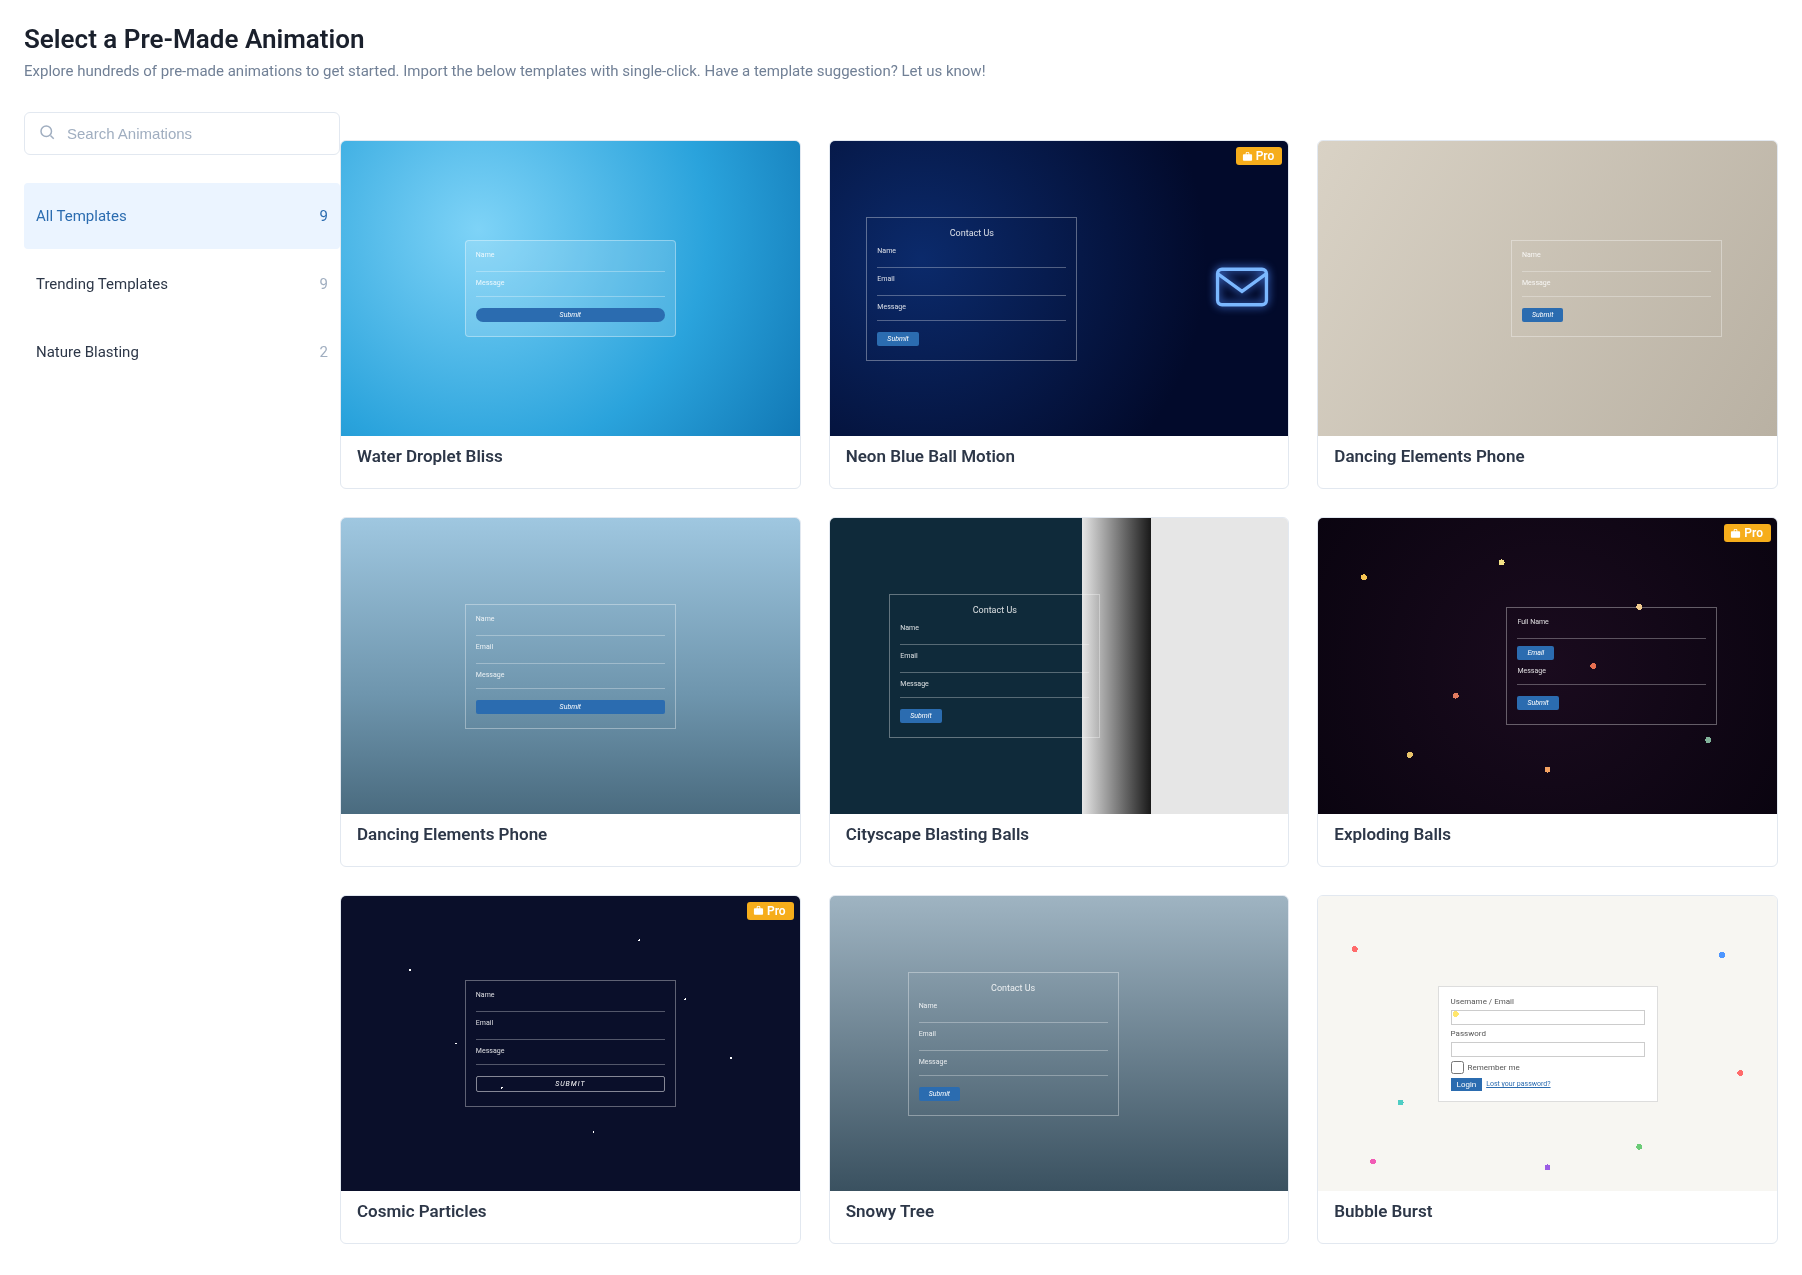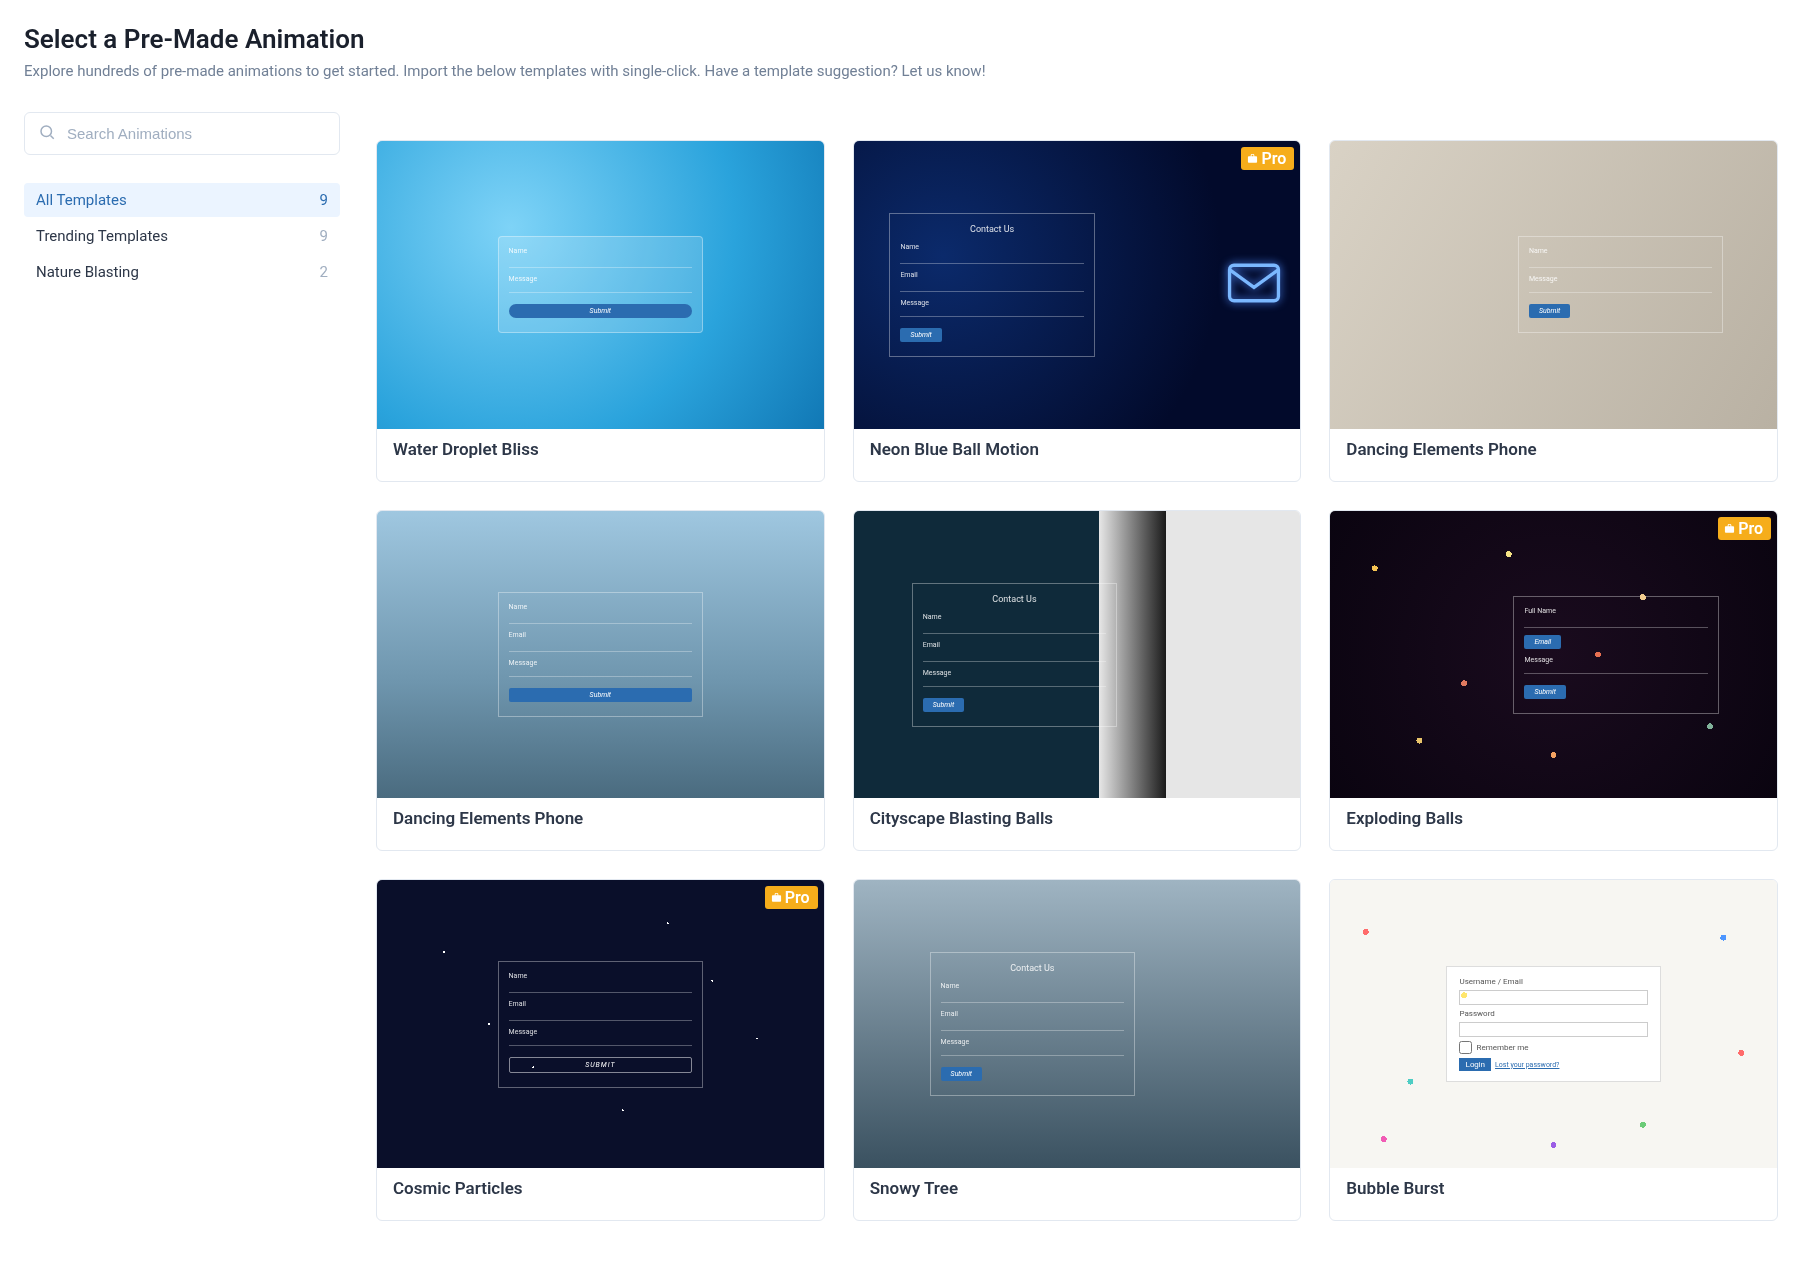--- a/index.html
+++ b/index.html
@@ -15,21 +15,20 @@
     color: #1a202c;
     margin-bottom: 8px;
   }
   .page-subtitle {
     font-size: 15px;
     color: #718096;
     margin-bottom: 32px;
   }
   .layout {
     display: flex;
-    gap: 36px;
     align-items: flex-start;
   }
   .sidebar {
     width: 316px;
     flex-shrink: 0;
   }
   .search-wrap {
     position: relative;
     margin-bottom: 28px;
   }
@@ -48,21 +47,21 @@
     left: 14px;
     top: 50%;
     transform: translateY(-50%);
     color: #a0aec0;
   }
   .cat-list { list-style: none; }
   .cat-item {
     display: flex;
     justify-content: space-between;
     align-items: center;
-    padding: 8px 12px;
+    padding: 24px 12px;
     border-radius: 4px;
     font-size: 15px;
     cursor: pointer;
     margin-bottom: 2px;
   }
   .cat-item .count { color: #a0aec0; }
   .cat-item.active {
     background: #ebf4ff;
     color: #2b6cb0;
   }
@@ -93,21 +92,21 @@
     align-items: center;
     justify-content: center;
     overflow: hidden;
   }
   .pro-badge {
     position: absolute;
     top: 6px;
     right: 6px;
     background: #f6ad1b;
     color: #fff;
-    font-size: 16px;
+    font-size: 12px;
     font-weight: 600;
     padding: 2px 8px 2px 6px;
     border-radius: 3px;
     display: flex;
     align-items: center;
     gap: 3px;
   }
   .card-title-row {
     padding: 10px 16px 22px 16px;
   }

